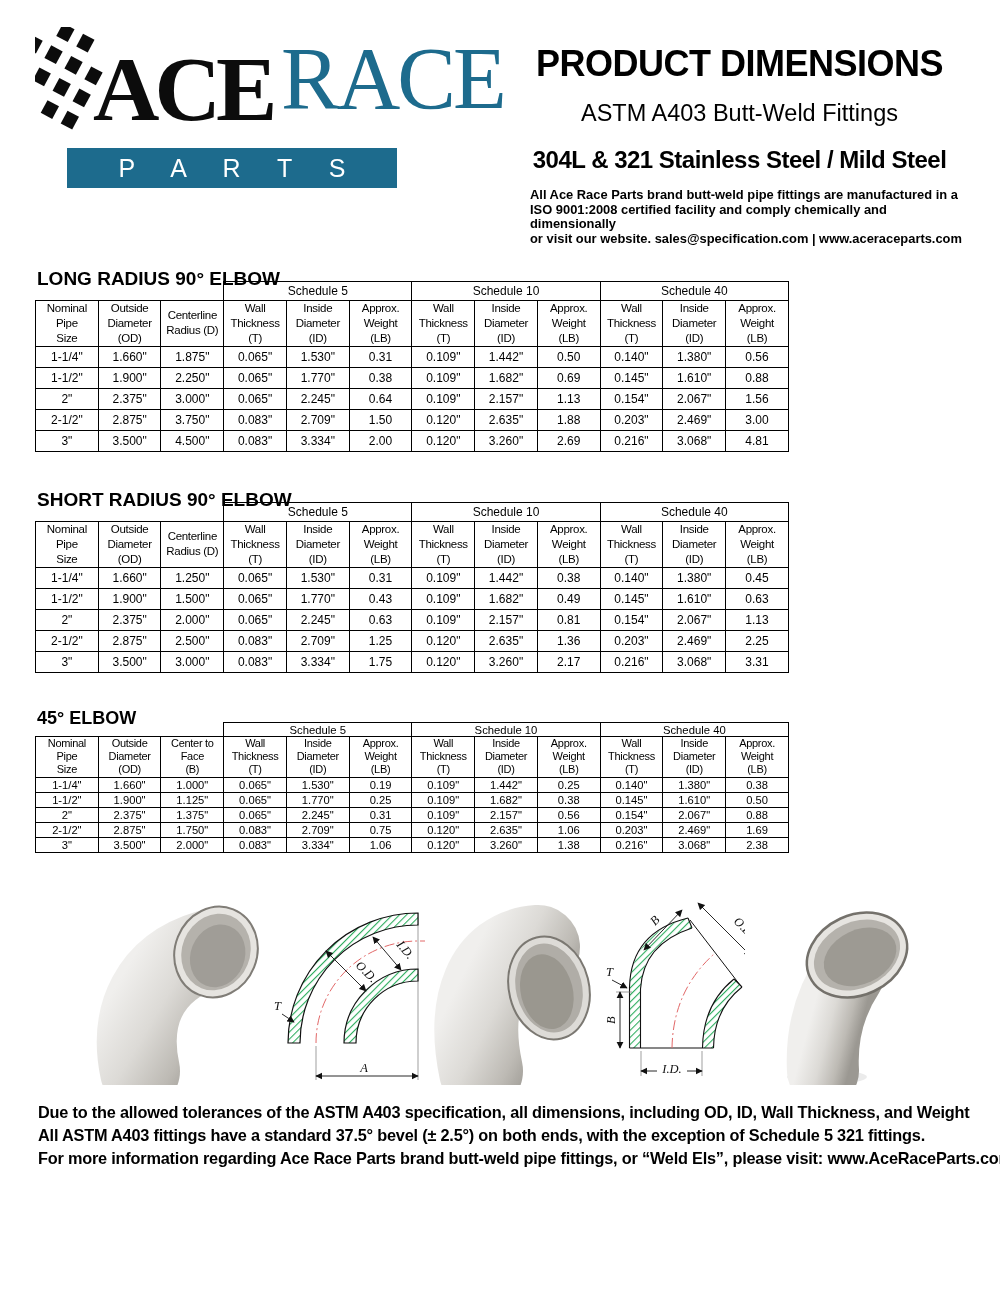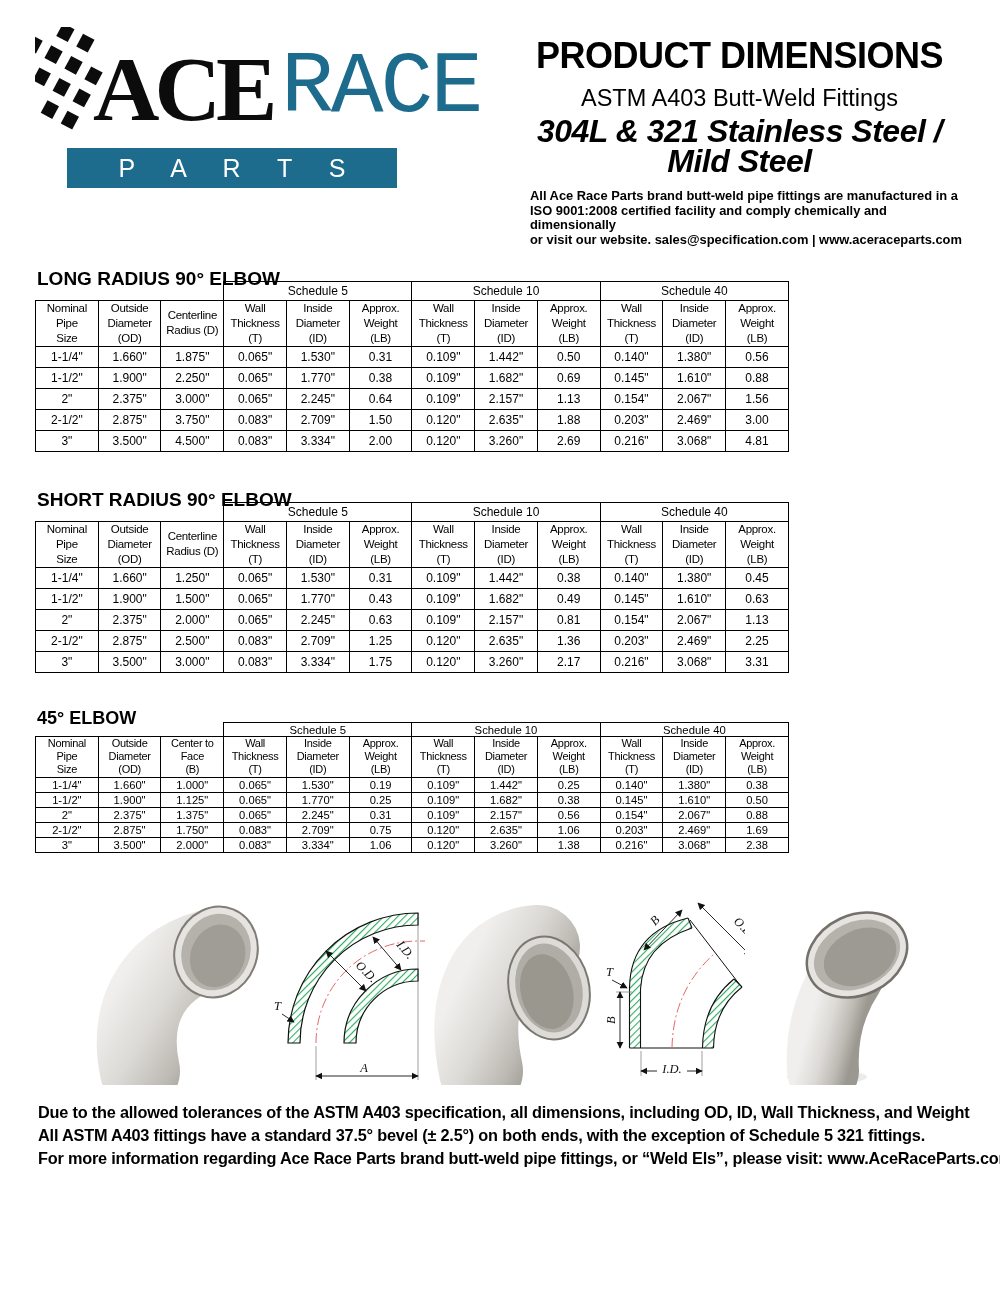--- a/index.html
+++ b/index.html
@@ -7,31 +7,31 @@
     width:1000px;height:1294px;position:relative;background:#ffffff;
     font-family:"Liberation Sans",sans-serif;color:#000;overflow:hidden;
   }
   :root{--teal:#1d6b8d;}
 
   
   .logo{position:absolute;left:35px;top:25px;width:440px;height:170px;}
   .flag{position:absolute;left:0;top:2px;width:80px;height:110px;}
   .ace{position:absolute;left:58px;top:16px;font-family:"Liberation Serif",serif;
        font-weight:bold;font-size:92px;line-height:96px;letter-spacing:-5px;color:#0c0c0c;}
-  .race{position:absolute;left:246px;top:17px;font-family:Liberation Mono, monospace;
+  .race{position:absolute;left:246px;top:8px;font-family:Liberation Serif, serif;
        font-weight:normal;font-size:88px;line-height:92px;letter-spacing:-3px;color:var(--teal);}
   .parts-bar{position:absolute;left:32px;top:123px;width:330px;height:40px;background:var(--teal);
        display:flex;align-items:center;justify-content:center;}
   .parts{color:#fff;font-size:25px;font-weight:normal;letter-spacing:15px;text-indent:15px;}
 
   
   .title-block{position:absolute;left:512px;top:28px;width:455px;text-align:center;}
-  .title-block h1{margin:8px;font-size:36px;line-height:40px;font-weight:bold;letter-spacing:-0.5px;}
+  .title-block h1{margin:16px;font-size:36px;line-height:40px;font-weight:bold;letter-spacing:-0.5px;}
   .title-block h2{margin:9px 0 0 0;font-size:23.5px;line-height:26px;font-weight:normal;}
-  .title-block h3{margin:5px 0 0 0;font-size:32px;line-height:30px;font-weight:bold;letter-spacing:-0.5px;font-style:italic;}
+  .title-block h3{margin:19px 0 0 0;font-size:24px;line-height:30px;font-weight:bold;letter-spacing:-0.5px;}
   .desc{margin:13px 0 0 18px;text-align:left;font-size:12.9px;font-weight:bold;line-height:14.6px;}
 
   
   .table-title{position:absolute;left:37px;font-weight:bold;font-size:19px;}
   #title-0{top:268px}
   #title-1{top:489px}
   #title-2{top:708px;font-size:18px}
   .spec-table{border-collapse:collapse;table-layout:fixed;position:absolute;left:35px;width:754px;}
   #table-0{top:281px}
   #table-1{top:502px}

